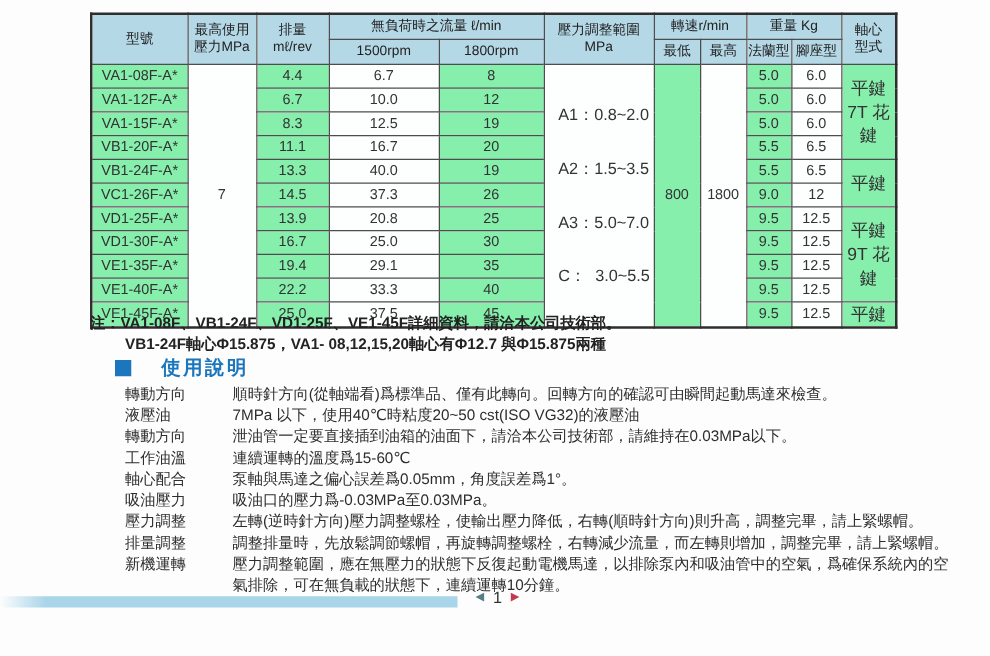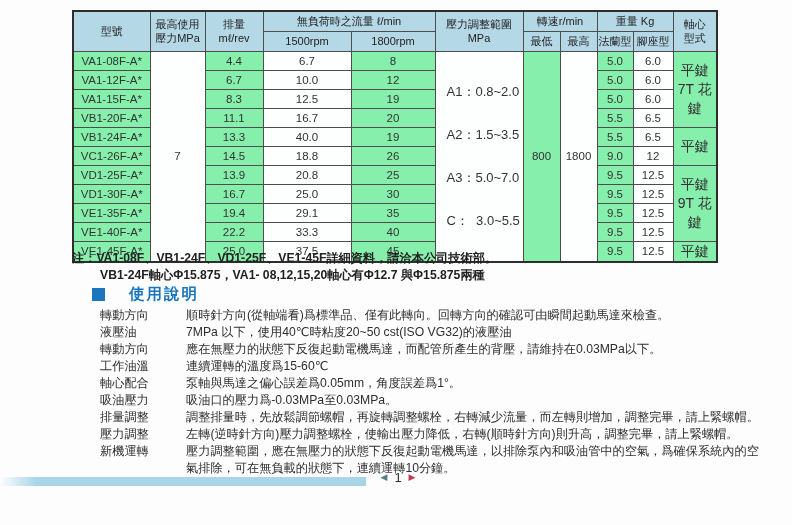--- a/index.html
+++ b/index.html
@@ -163,21 +163,21 @@
           <td class="blue">19</td>
           <td class="blue">5.5</td>
           <td>6.5</td>
           <td class="blue shaft" rowspan="2">
             <div>平鍵</div>
           </td>
         </tr>
         <tr>
           <td class="blue">VC1-26F-A*</td>
           <td class="blue">14.5</td>
-          <td>18.8</td>
+          <td>37.3</td>
           <td class="blue">26</td>
           <td class="blue">9.0</td>
           <td>12</td>
         </tr>
         <tr>
           <td class="blue">VD1-25F-A*</td>
           <td class="blue">13.9</td>
           <td>20.8</td>
           <td class="blue">25</td>
           <td class="blue">9.5</td>
@@ -239,41 +239,41 @@
       <div class="instr-item">
         <div class="instr-label">轉動方向</div>
         <div class="instr-text">順時針方向(從軸端看)爲標準品、僅有此轉向。回轉方向的確認可由瞬間起動馬達來檢查。</div>
       </div>
       <div class="instr-item">
         <div class="instr-label">液壓油</div>
         <div class="instr-text">7MPa 以下，使用40℃時粘度20~50 cst(ISO VG32)的液壓油</div>
       </div>
       <div class="instr-item">
         <div class="instr-label">轉動方向</div>
-        <div class="instr-text">應在無壓力的狀態下反復起動電機馬達，而配管所產生的背壓，請維持在0.03MPa以下。</div>
+        <div class="instr-text">泄油管一定要直接插到油箱的油面下，請洽本公司技術部，請維持在0.03MPa以下。</div>
       </div>
       <div class="instr-item">
         <div class="instr-label">工作油溫</div>
         <div class="instr-text">連續運轉的溫度爲15-60℃</div>
       </div>
       <div class="instr-item">
         <div class="instr-label">軸心配合</div>
         <div class="instr-text">泵軸與馬達之偏心誤差爲0.05mm，角度誤差爲1°。</div>
       </div>
       <div class="instr-item">
         <div class="instr-label">吸油壓力</div>
         <div class="instr-text">吸油口的壓力爲-0.03MPa至0.03MPa。</div>
       </div>
       <div class="instr-item">
+        <div class="instr-label">壓力調整</div>
+        <div class="instr-text">左轉(逆時針方向)壓力調整螺栓，使輸出壓力降低，右轉(順時針方向)則升高，調整完畢，請上緊螺帽。</div>
+      </div>
+      <div class="instr-item">
         <div class="instr-label">排量調整</div>
         <div class="instr-text">調整排量時，先放鬆調節螺帽，再旋轉調整螺栓，右轉減少流量，而左轉則增加，調整完畢，請上緊螺帽。</div>
-      </div>
-      <div class="instr-item">
-        <div class="instr-label">壓力調整</div>
-        <div class="instr-text">左轉(逆時針方向)壓力調整螺栓，使輸出壓力降低，右轉(順時針方向)則升高，調整完畢，請上緊螺帽。</div>
       </div>
       <div class="instr-item">
         <div class="instr-label">新機運轉</div>
         <div class="instr-text">壓力調整範圍，應在無壓力的狀態下反復起動電機馬達，以排除泵內和吸油管中的空氣，爲確保系統內的空氣排除，可在無負載的狀態下，連續運轉10分鐘。</div>
       </div>
     </div>
 
   <div class="footer-bar"></div>
   <div class="pager">
     <span class="arrow prev">◀</span>

